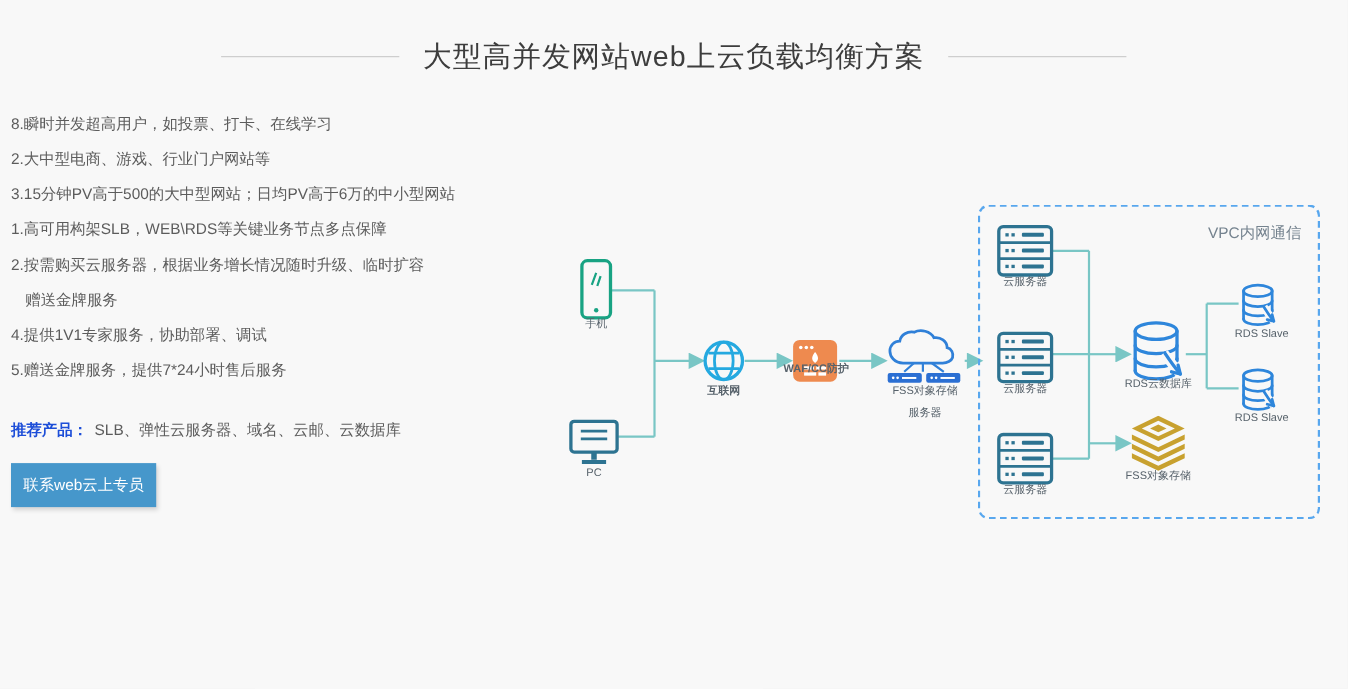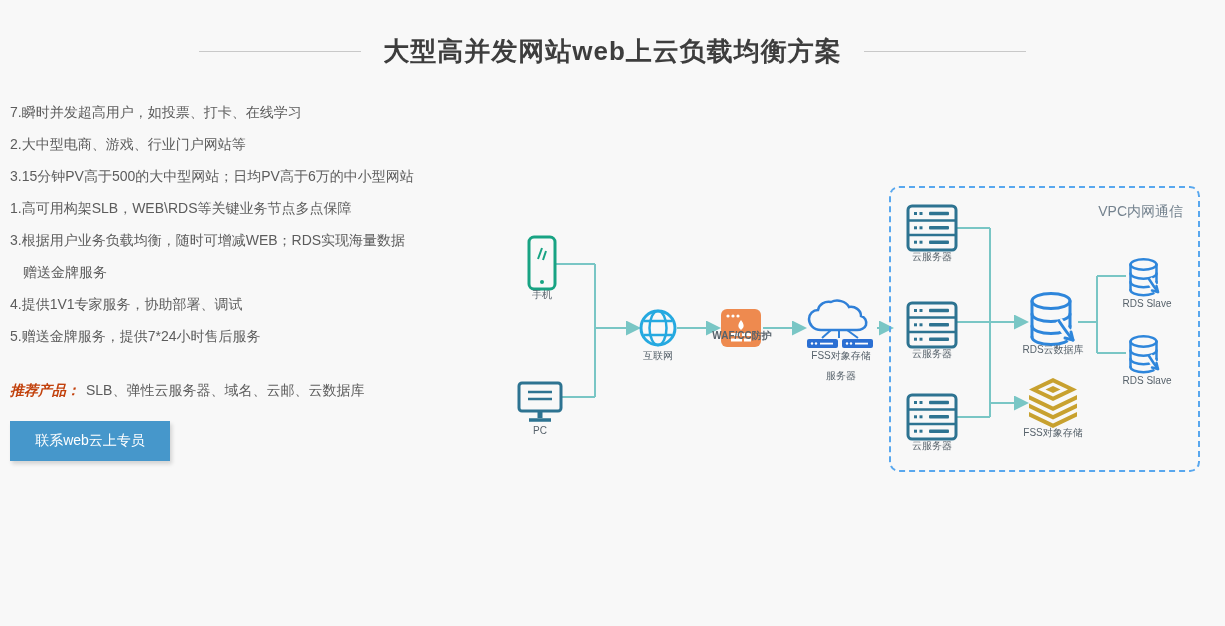--- a/index.html
+++ b/index.html
@@ -2,31 +2,31 @@
 <html><head>
 <meta charset="utf-8">
 <style>
   html,body{margin:0;padding:0;}
   body{background:#f0f0f0;font-family:"Liberation Sans","DejaVu Sans",sans-serif;}
   .page{position:relative;width:1225px;height:626px;background:#f8f8f8;overflow:hidden;margin:0 auto;}
 
   
   .title-row{position:absolute;top:34px;left:0;width:100%;display:flex;align-items:center;justify-content:center;}
   .title-line{width:162px;height:0;border-top:1px solid #c9c9c9;}
-  .page-title{margin:0 22px;font-size:26px;font-weight:700;color:#3d3d3d;letter-spacing:1px;white-space:nowrap;}
+  .page-title{margin:0 22px;font-size:26px;font-weight:400;color:#3d3d3d;letter-spacing:1px;white-space:nowrap;}
 
   
   .left-panel{position:absolute;left:10px;top:105px;width:480px;font-size:14px;color:#5c5c5c;}
   .sec-heading{font-weight:bold;color:#4a4a4a;margin:0 0 22px;line-height:1;}
   .item{margin:0 0 18px;line-height:1;}
   .item.indent{padding-left:13px;}
   .section{margin:0 0 16px;}
   .products-line{margin-top:40px;line-height:1;}
-  .products-label{font-weight:bold;color:#c2410c;margin-right:6px;font-style:italic;}
-  .cta-button{margin-top:24px;width:160px;height:40px;background:#4697cb;color:#fff;
+  .products-label{font-weight:bold;color:#1d4ed8;margin-right:6px;}
+  .cta-button{margin-top:24px;width:132px;height:40px;background:#4697cb;color:#fff;
     display:flex;align-items:center;justify-content:center;font-size:14px;cursor:pointer;
     box-shadow:2px 3px 4px rgba(0,0,0,0.15);}
 
   
   .vpc-box{position:absolute;left:889px;top:186px;width:311px;height:286px;box-sizing:border-box;
     border:2px dashed #58a7ee;border-radius:10px;}
   .vpc-label{position:absolute;left:1183px;top:203px;transform:translateX(-100%);
     font-size:14px;color:#75838f;white-space:nowrap;}
   .nlabel{position:absolute;transform:translateX(-50%);font-size:10px;color:#57626b;
     white-space:nowrap;line-height:1;text-align:center;}
@@ -39,27 +39,27 @@
 <div class="page">
 
   <div class="title-row">
     <div class="title-line"></div>
     <h1 class="page-title">大型高并发网站web上云负载均衡方案</h1>
     <div class="title-line"></div>
   </div>
 
   <div class="left-panel">
     <div class="section">
-      <p class="item">7.瞬时并发超高用户，如投票、打卡、在线学习</p>
+      <p class="item">8.瞬时并发超高用户，如投票、打卡、在线学习</p>
       <p class="item">2.大中型电商、游戏、行业门户网站等</p>
       <p class="item">3.15分钟PV高于500的大中型网站；日均PV高于6万的中小型网站</p>
     </div>
     <div class="section">
       <p class="item">1.高可用构架SLB，WEB\RDS等关键业务节点多点保障</p>
-      <p class="item">3.根据用户业务负载均衡，随时可增减WEB；RDS实现海量数据</p>
+      <p class="item">2.按需购买云服务器，根据业务增长情况随时升级、临时扩容</p>
       <p class="item indent">赠送金牌服务</p>
       <p class="item">4.提供1V1专家服务，协助部署、调试</p>
       <p class="item">5.赠送金牌服务，提供7*24小时售后服务</p>
     </div>
     <div class="products-line">
       <span class="products-label">推荐产品：</span><span>SLB、弹性云服务器、域名、云邮、云数据库</span>
     </div>
     <div class="cta-button">联系web云上专员</div>
   </div>
 
@@ -108,21 +108,21 @@
   </svg>
   <div class="nlabel" style="left:540px;top:426px;">PC</div>
 
   <svg class="icon-abs" style="left:636px;top:306px;" width="44" height="44" viewBox="0 0 44 44">
     <g stroke="#25a9e0" fill="none">
       <circle cx="22" cy="22" r="17" stroke-width="3"></circle>
       <ellipse cx="22" cy="22" rx="8.5" ry="17" stroke-width="2.5"></ellipse>
       <path d="M8,15 H36 M8,29 H36" stroke-width="2.5"></path>
     </g>
   </svg>
-  <div class="nlabel" style="left:658px;top:351px;">互联网</div>
+  <div class="nlabel" style="left:658px;top:351px;font-weight:bold;">互联网</div>
 
   <svg class="icon-abs" style="left:719px;top:307px;" width="44" height="42" viewBox="0 0 44 42">
     <rect x="2" y="2" width="40" height="38" rx="6" fill="#ee8a4f"></rect>
     <circle cx="9" cy="9" r="1.6" fill="#fff"></circle>
       <circle cx="14" cy="9" r="1.6" fill="#fff"></circle>
       <circle cx="19" cy="9" r="1.6" fill="#fff"></circle>
     <path d="M22,13 C19,17 18,20 22,23 C26,20 25,17 22,13 z" fill="#fff"></path>
     <rect x="12" y="26" width="9" height="3" fill="#fff"></rect>
       <rect x="23" y="26" width="9" height="3" fill="#fff"></rect>
     <rect x="12" y="31.5" width="11" height="3" fill="#fff"></rect>

